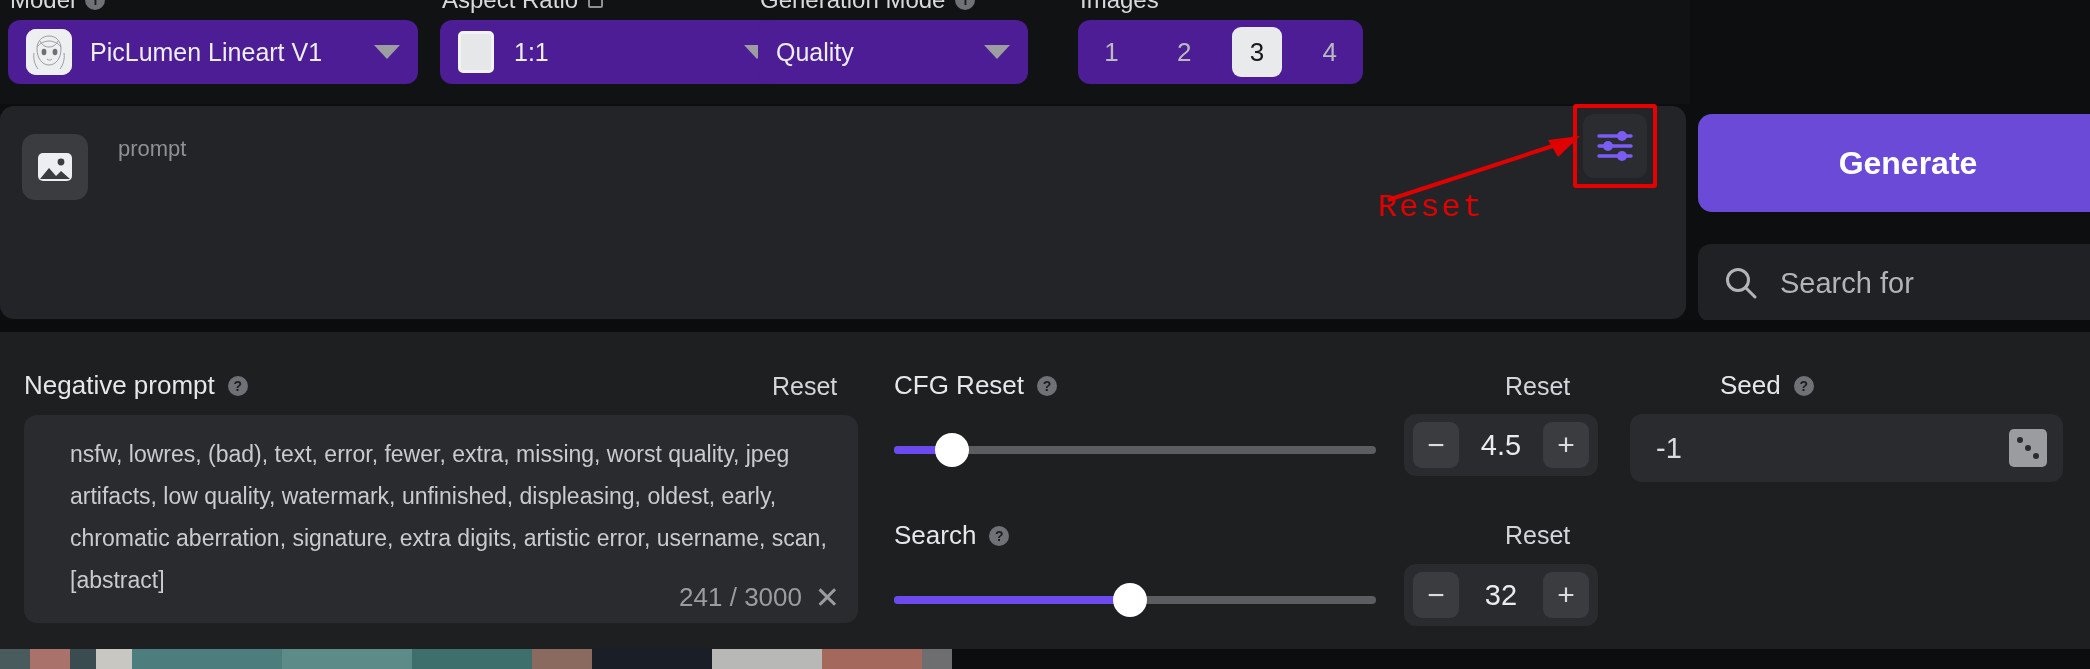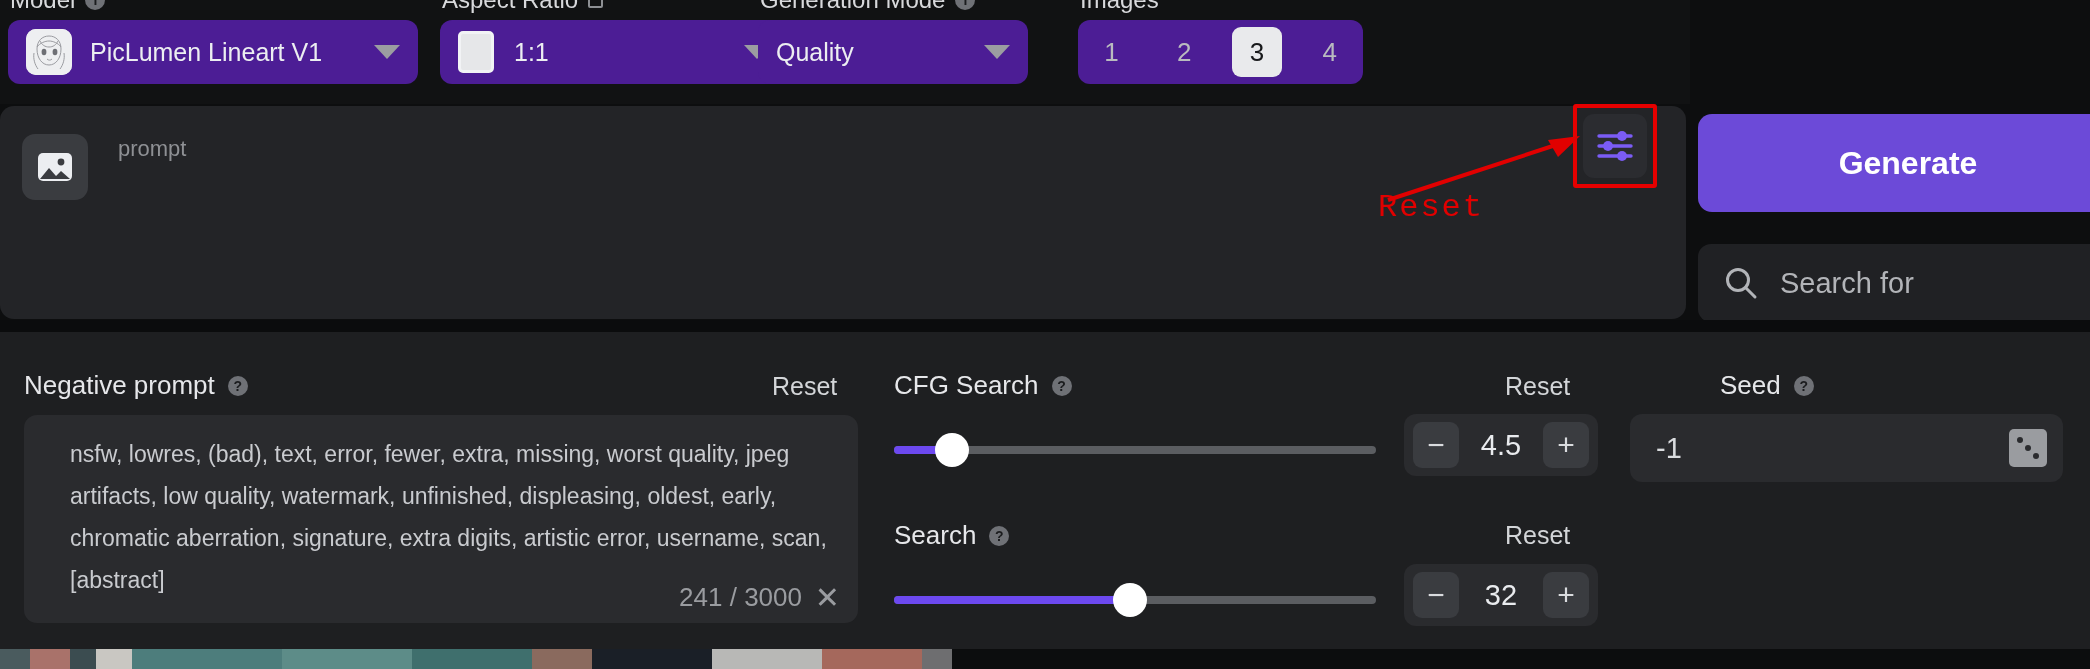--- a/index.html
+++ b/index.html
@@ -271,21 +271,21 @@
   </div>
   <div class="reset-lbl" style="left:772px; top:372px;">Reset</div>
 
   <div class="neg-box">
     <div class="neg-text">nsfw, lowres, (bad), text, error, fewer, extra, missing, worst quality, jpeg artifacts, low quality, watermark, unfinished, displeasing, oldest, early, chromatic aberration, signature, extra digits, artistic error, username, scan, [abstract]</div>
     <div class="neg-counter">241 / 3000</div>
     <div class="neg-x">✕</div>
   </div>
 
   <div class="sec-head" style="left:894px; top:370px;">
-    <span>CFG Search</span>
+    <span>CFG Reset</span>
     <span class="help-dot">?</span>
   </div>
   <div class="reset-lbl" style="left:1505px; top:372px;">Reset</div>
 
   <div class="slider-row" style="left:894px; top:446px; width:482px;">
     <div class="track" style="left:0; top:0; width:482px;">
       <div class="fill" id="cfg-fill" style="width: 57.84px;"></div>
     </div>
     <div class="thumb" id="cfg-thumb" style="left: 57.84px;"></div>
   </div>

